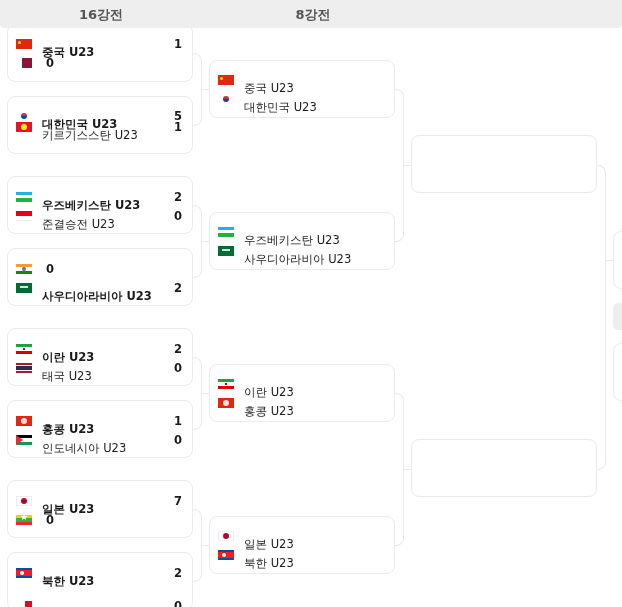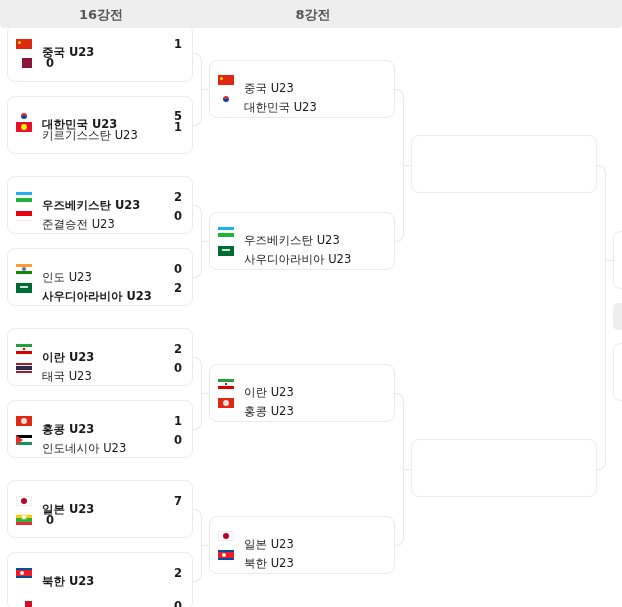--- a/index.html
+++ b/index.html
@@ -120,21 +120,20 @@
   <div class="row" style="top:30px">
     <span class="flag f-id"></span>
     <span class="name">준결승전 U23</span>
     <span class="score">0</span>
   </div>
 </div>
 
 <div class="box" style="left:7px; top:248px">
   <div class="row" style="top:11px">
     <span class="flag f-in"></span>
-    <span class="name">인도 U23</span>
     <span class="score">0</span>
   </div>
   <div class="row" style="top:30px">
     <span class="flag f-sa"></span>
     <span class="name win">사우디아라비아 U23</span>
     <span class="score">2</span>
   </div>
 </div>
 
 <div class="box" style="left:7px; top:328px">

